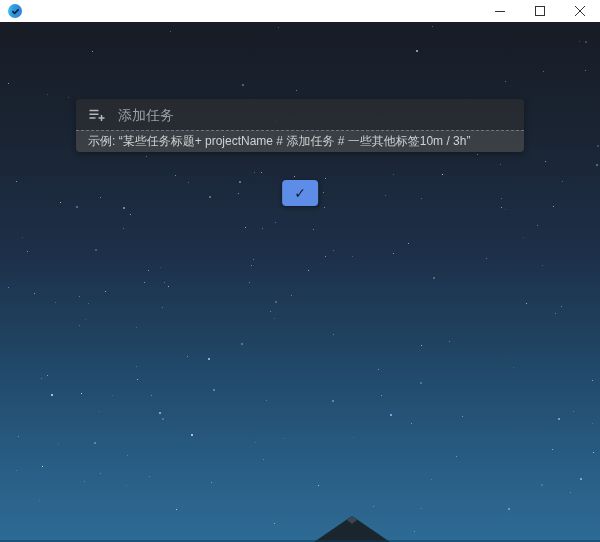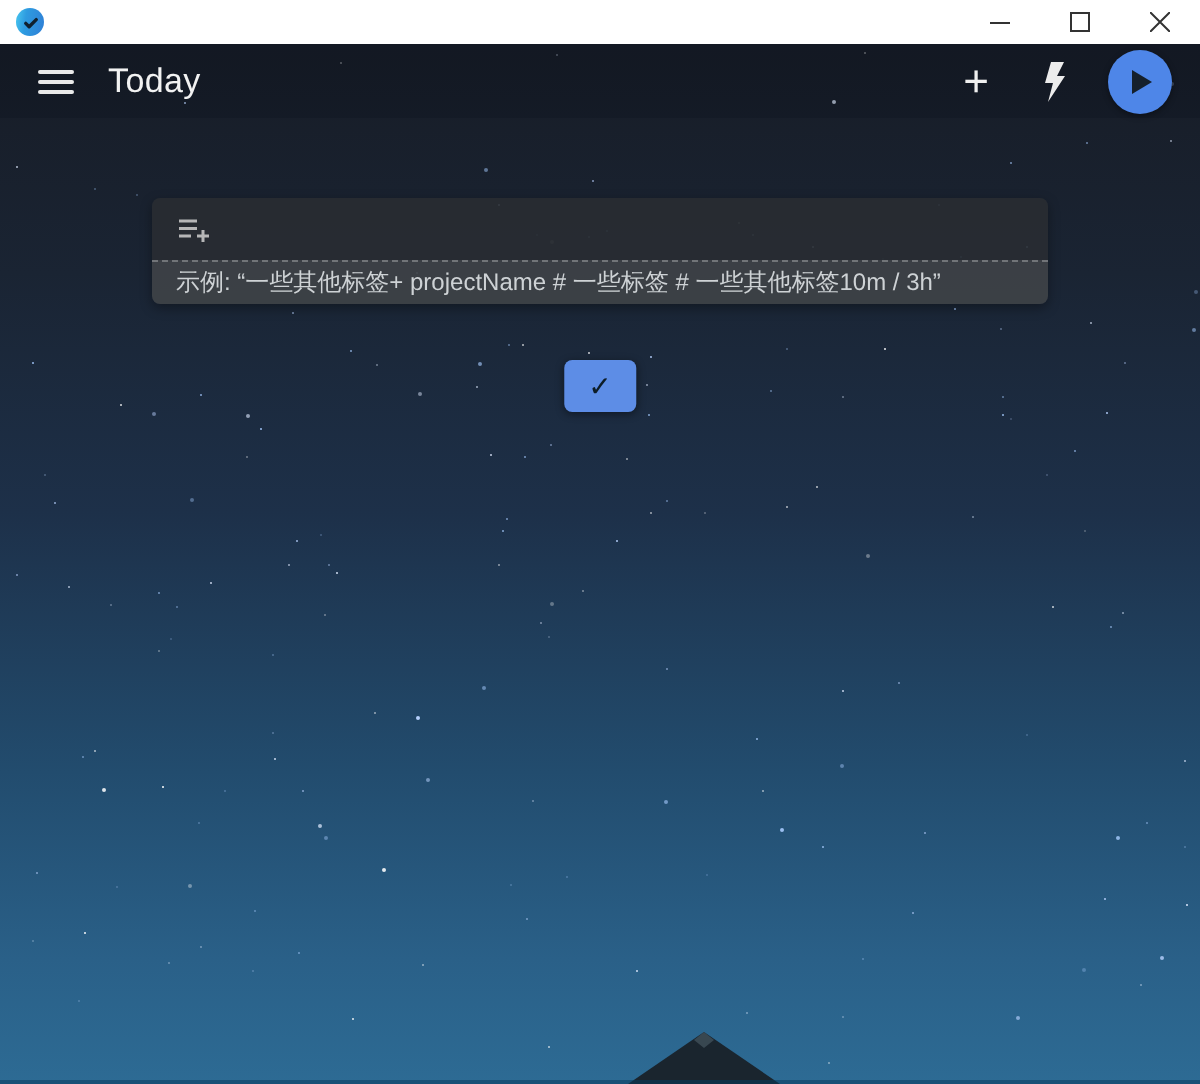--- a/index.html
+++ b/index.html
@@ -268,56 +268,35 @@
         <div class="star" style="height: 2px; width: 2px; left: 190.556px; top: 412.386px; opacity: 0.87; background: rgb(255, 255, 255);"></div>
         <div class="star" style="height: 2px; width: 2px; left: 208.43px; top: 336.433px; opacity: 0.98; background: rgb(185, 210, 255);"></div>
       </div>
 
     <svg class="mountain" viewBox="0 0 76 26">
       <polygon points="0,26 38,0 76,26" fill="#1a252e"></polygon>
       <polygon points="33,4 38,0 43,4 38,8" fill="#46565f" opacity="0.7"></polygon>
     </svg>
     <div class="bottom-edge"></div>
 
-    <div class="toolbar">
-      <button class="icon-btn burger">
-        <i></i>
-          <i></i>
-          <i></i>
-      </button>
-      <div class="page-title">Today</div>
-      <div class="toolbar-spacer"></div>
-      <button class="icon-btn add-btn">
-        <span>+</span>
-      </button>
-      <button class="icon-btn bolt-btn">
-        <svg width="14" height="20" viewBox="0 0 14 20">
-            <path d="M4.5 0 L11 0 L7.5 7 L11.5 7 L3 20 L5.5 10.5 L1.5 10.5 Z" fill="#ececec"></path>
-          </svg>
-      </button>
-      <button class="play-btn">
-        <svg width="14" height="14" viewBox="0 0 14 14">
-            <polygon points="3,1 13,7 3,13" fill="#15202c"></polygon>
-          </svg>
-      </button>
-    </div>
 
 
     <div class="add-task-box">
       <div class="input-row">
         <svg class="playlist-icon" viewBox="0 0 24 24">
           <g fill="#cfcfcf">
               <rect x="2" y="5" width="12" height="2"></rect>
               <rect x="2" y="10" width="12" height="2"></rect>
               <rect x="2" y="15" width="8" height="2"></rect>
               <rect x="17" y="12" width="2" height="8"></rect>
               <rect x="14" y="15" width="8" height="2"></rect>
             </g>
         </svg>
-      </div>
-      <div class="hint-row">示例: “一些其他标签+ projectName # 一些标签 # 一些其他标签10m / 3h”</div>
+        <input class="task-input" type="text" placeholder="添加任务" style="">
+      </div>
+      <div class="hint-row">示例: “某些任务标题+ projectName # 添加任务 # 一些其他标签10m / 3h”</div>
     </div>
 
     <button class="ready-btn">
       <span class="check-glyph">✓</span>
     </button>
   </div>
 </div>
 
 </body></html>

